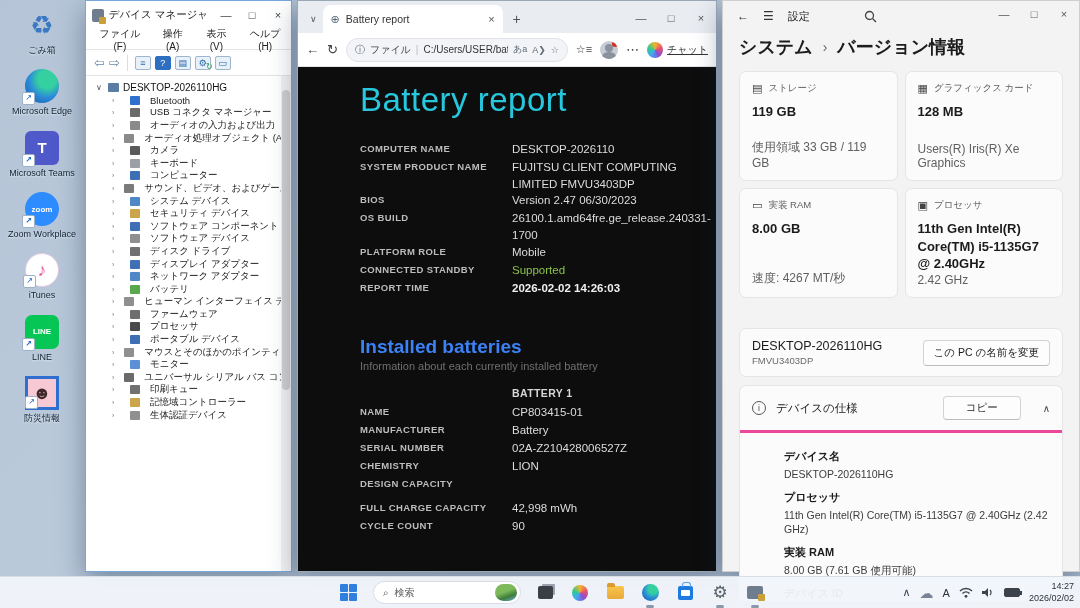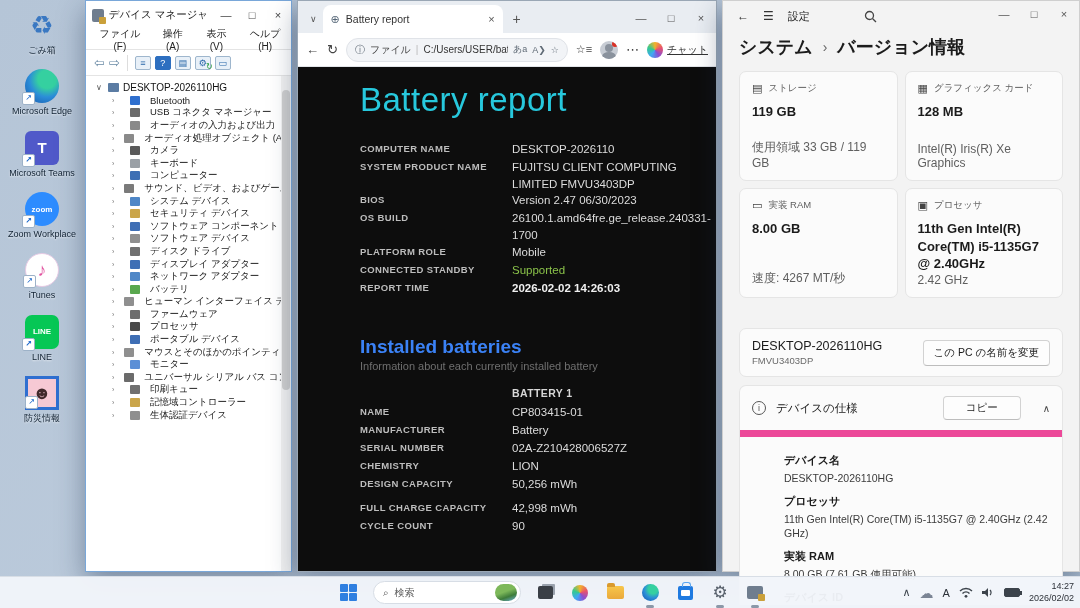--- a/index.html
+++ b/index.html
@@ -115,21 +115,21 @@
   .namecard { margin-top:30px; background:#fbfbfb; border:1px solid #e5e5e5; border-radius:7px; padding:10px 12px; display:flex; align-items:center; }
   .dev-name { font-size:12.5px; color:#1b1b1b; }
   .dev-model { font-size:9.5px; color:#6a6a6a; margin-top:2px; }
   .btn { margin-left:auto; background:#fdfdfd; border:1px solid #d2d2d2; border-bottom-color:#bdbdbd; border-radius:4px; padding:5px 10px; font-size:10.5px; color:#1b1b1b; white-space:nowrap; }
   .speccard { margin-top:8px; background:#fbfbfb; border:1px solid #e5e5e5; border-radius:7px 7px 0 0; border-bottom:none; }
   .spec-head { display:flex; align-items:center; gap:10px; padding:10px 12px; }
   .info-circ { width:14px; height:14px; border:1px solid #555; border-radius:50%; font-size:9px; color:#555; text-align:center; line-height:13px; }
   .spec-title { font-size:11.5px; color:#1b1b1b; }
   .spec-head .btn { padding:4px 22px; }
   .chev { font-size:10px; color:#444; margin-left:12px; }
-  .spec-body { border-top:7px solid #ec4899; padding:8px 12px 0 44px; }
+  .spec-body { border-top:3px solid #ec4899; padding:8px 12px 0 44px; }
   .spec-label { font-size:11px; font-weight:bold; color:#1b1b1b; margin-top:8px; }
   .spec-value { font-size:10.5px; color:#3c3c3c; margin-top:3px; line-height:1.4; }
 
   
   #taskbar { position:absolute; left:0; right:0; bottom:0; height:32px; background:rgba(241,245,250,.96); border-top:1px solid #d8dee6; display:flex; align-items:center; }
   .tb-center { position:absolute; left:338px; display:flex; align-items:center; gap:13px; height:32px; }
   .start { width:18px; height:18px; display:grid; grid-template-columns:8px 8px; grid-template-rows:8px 8px; gap:1px; }
   .start i { background:#2f7fe0; border-radius:1px; }
   .tb-search { width:148px; height:23px; background:#fff; border:1px solid #d7dde5; border-radius:12px; display:flex; align-items:center; gap:6px; padding:0 3px 0 9px; }
   .tb-search .q { font-size:10px; color:#555; }
@@ -498,21 +498,20 @@
               <div class="rvalue">02A-Z210428006527Z</div>
             </div>
 
             <div class="rrow">
               <div class="rlabel">CHEMISTRY</div>
               <div class="rvalue">LION</div>
             </div>
 
             <div class="rrow">
               <div class="rlabel">DESIGN CAPACITY</div>
-              <div class="rvalue">50,256 mWh</div>
             </div>
 
             <div class="rrow gap6">
               <div class="rlabel">FULL CHARGE CAPACITY</div>
               <div class="rvalue">42,998 mWh</div>
             </div>
 
             <div class="rrow">
               <div class="rlabel">CYCLE COUNT</div>
               <div class="rvalue">90</div>
@@ -555,21 +554,21 @@
             <div class="card-value">119 GB</div>
             <div class="card-foot">使用領域 33 GB / 119 GB</div>
           </div>
 
           <div class="card">
             <div class="card-head">
               <span class="card-glyph">▦</span>
               <span>グラフィックス カード</span>
             </div>
             <div class="card-value">128 MB</div>
-            <div class="card-foot">Intel(R) Iris(R) Xe Graphics</div>
+            <div class="card-foot">Users(R) Iris(R) Xe Graphics</div>
           </div>
 
           <div class="card">
             <div class="card-head">
               <span class="card-glyph">▭</span>
               <span>実装 RAM</span>
             </div>
             <div class="card-value">8.00 GB</div>
             <div class="card-foot">速度: 4267 MT/秒</div>
           </div>

